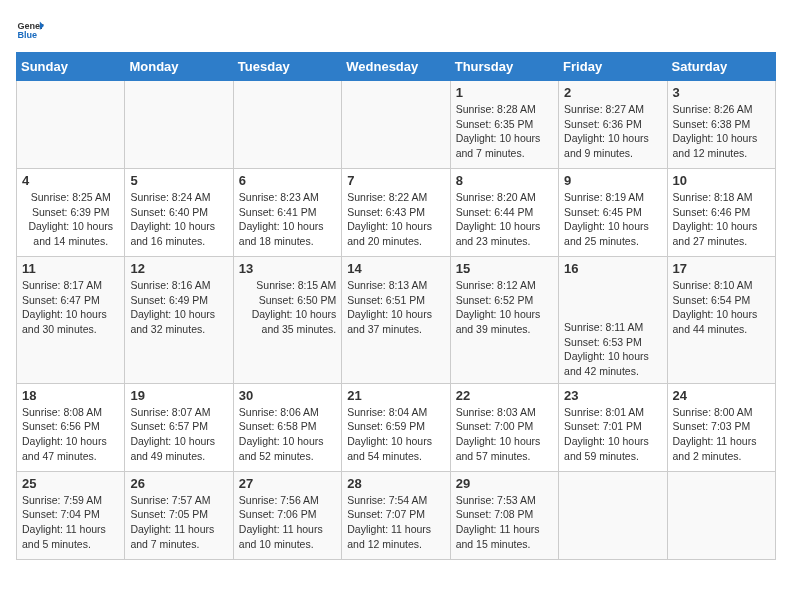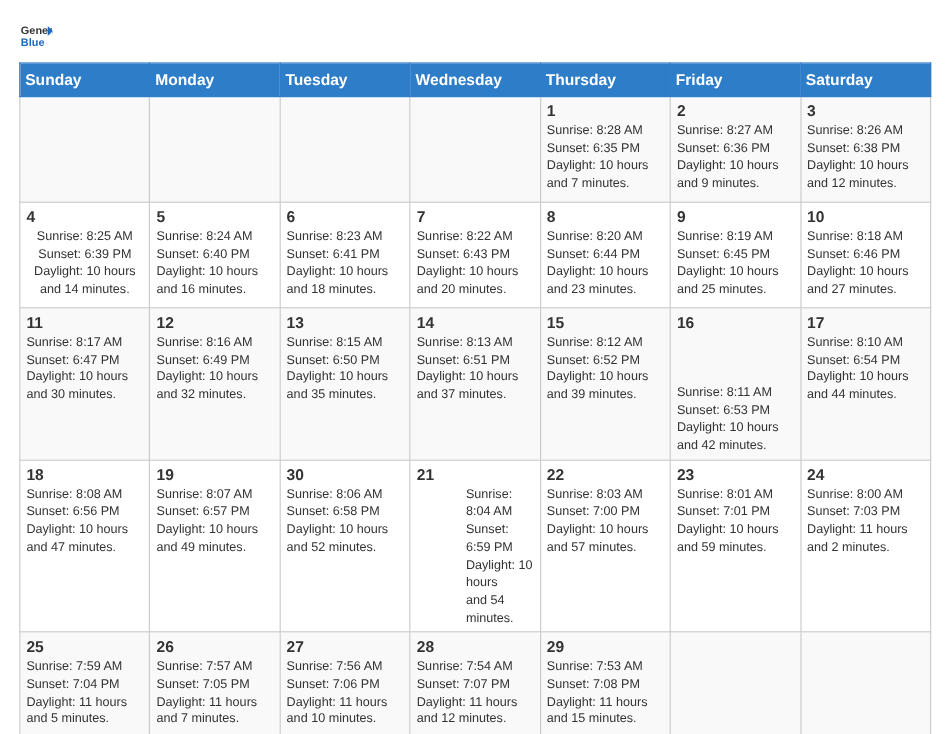--- a/index.html
+++ b/index.html
@@ -197,21 +197,21 @@
         </td>
         <td>
           <div class="day-number">12</div>
           <div class="day-info" style="white-space: pre-line;">Sunrise: 8:16 AM
 Sunset: 6:49 PM
 Daylight: 10 hours
 and 32 minutes.</div>
         </td>
         <td>
           <div class="day-number">13</div>
-          <div class="day-info" style="white-space: pre-line;">Sunrise: 8:15 AM
+          <div class="day-info" style="white-space: pre-line; text-align: right;">Sunrise: 8:15 AM
 Sunset: 6:50 PM
 Daylight: 10 hours
 and 35 minutes.</div>
         </td>
         <td>
           <div class="day-number">14</div>
           <div class="day-info" style="white-space: pre-line;">Sunrise: 8:13 AM
 Sunset: 6:51 PM
 Daylight: 10 hours
 and 37 minutes.</div>
@@ -255,21 +255,21 @@
         </td>
         <td>
           <div class="day-number">30</div>
           <div class="day-info" style="white-space: pre-line;">Sunrise: 8:06 AM
 Sunset: 6:58 PM
 Daylight: 10 hours
 and 52 minutes.</div>
         </td>
         <td>
           <div class="day-number">21</div>
-          <div class="day-info" style="white-space: pre-line; margin-left: 41px;">Sunrise: 8:04 AM
+          <div class="day-info" style="white-space: pre-line;">Sunrise: 8:04 AM
 Sunset: 6:59 PM
 Daylight: 10 hours
 and 54 minutes.</div>
         </td>
         <td>
           <div class="day-number">22</div>
           <div class="day-info" style="white-space: pre-line;">Sunrise: 8:03 AM
 Sunset: 7:00 PM
 Daylight: 10 hours
 and 57 minutes.</div>

